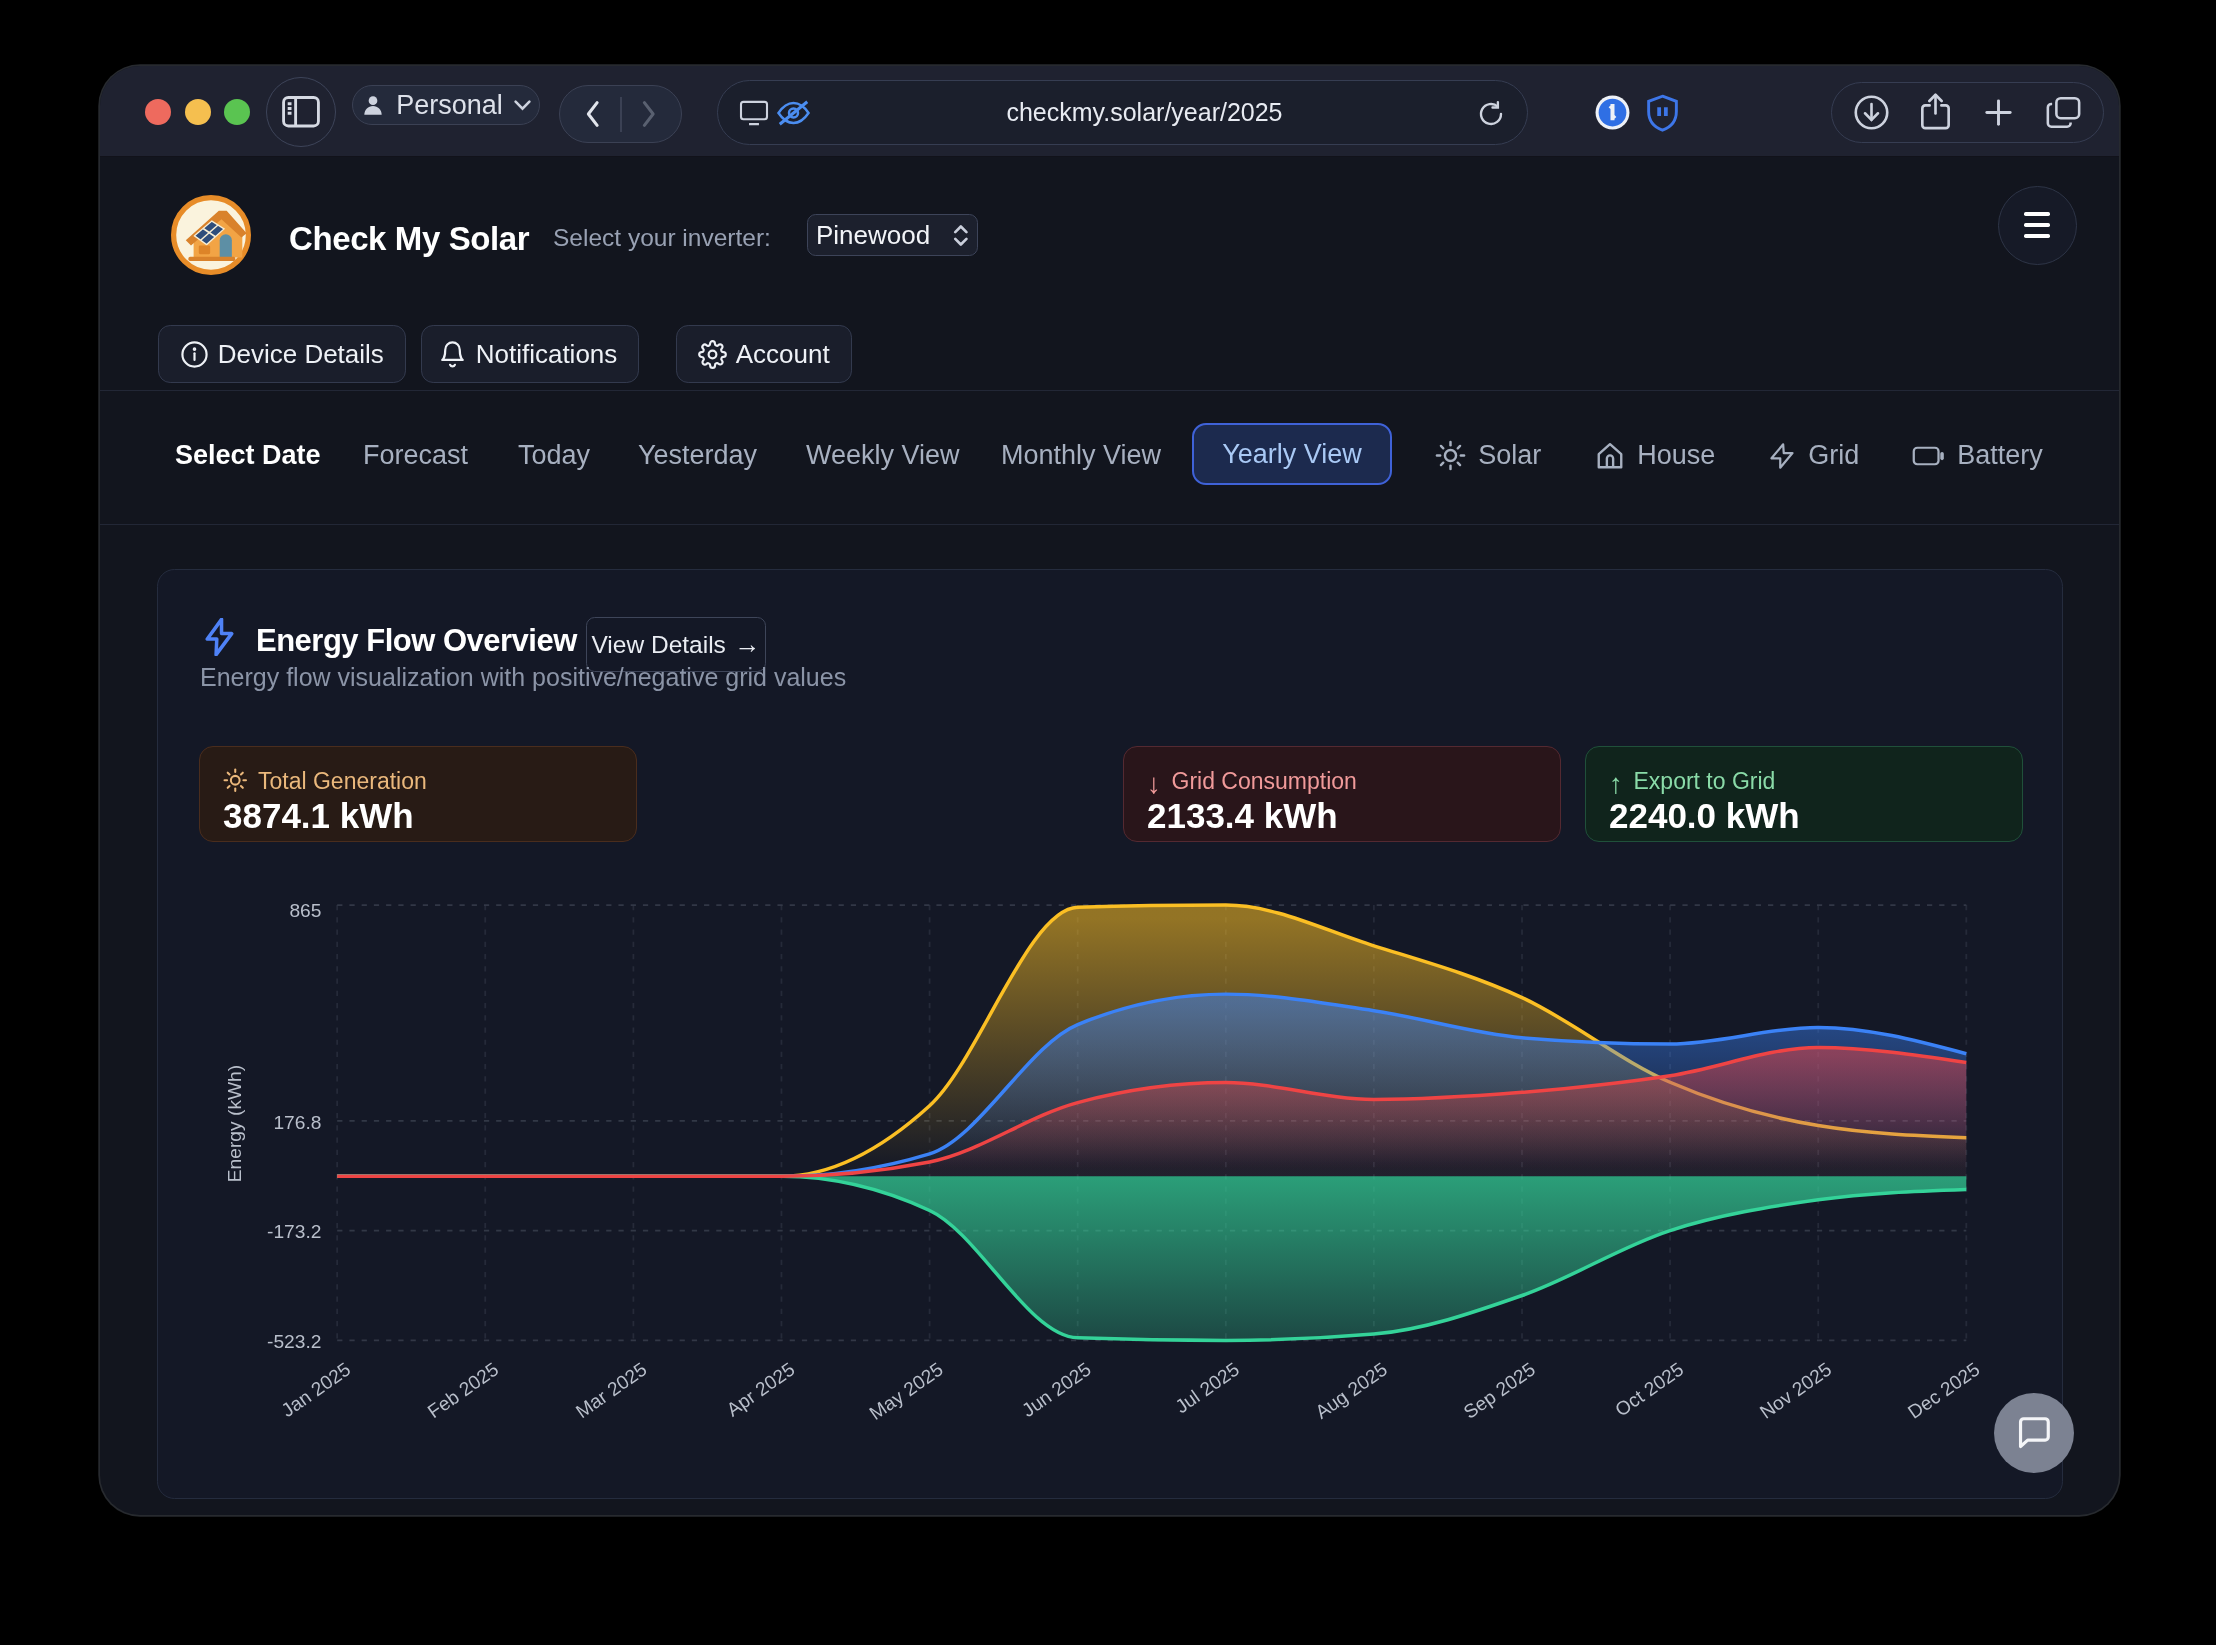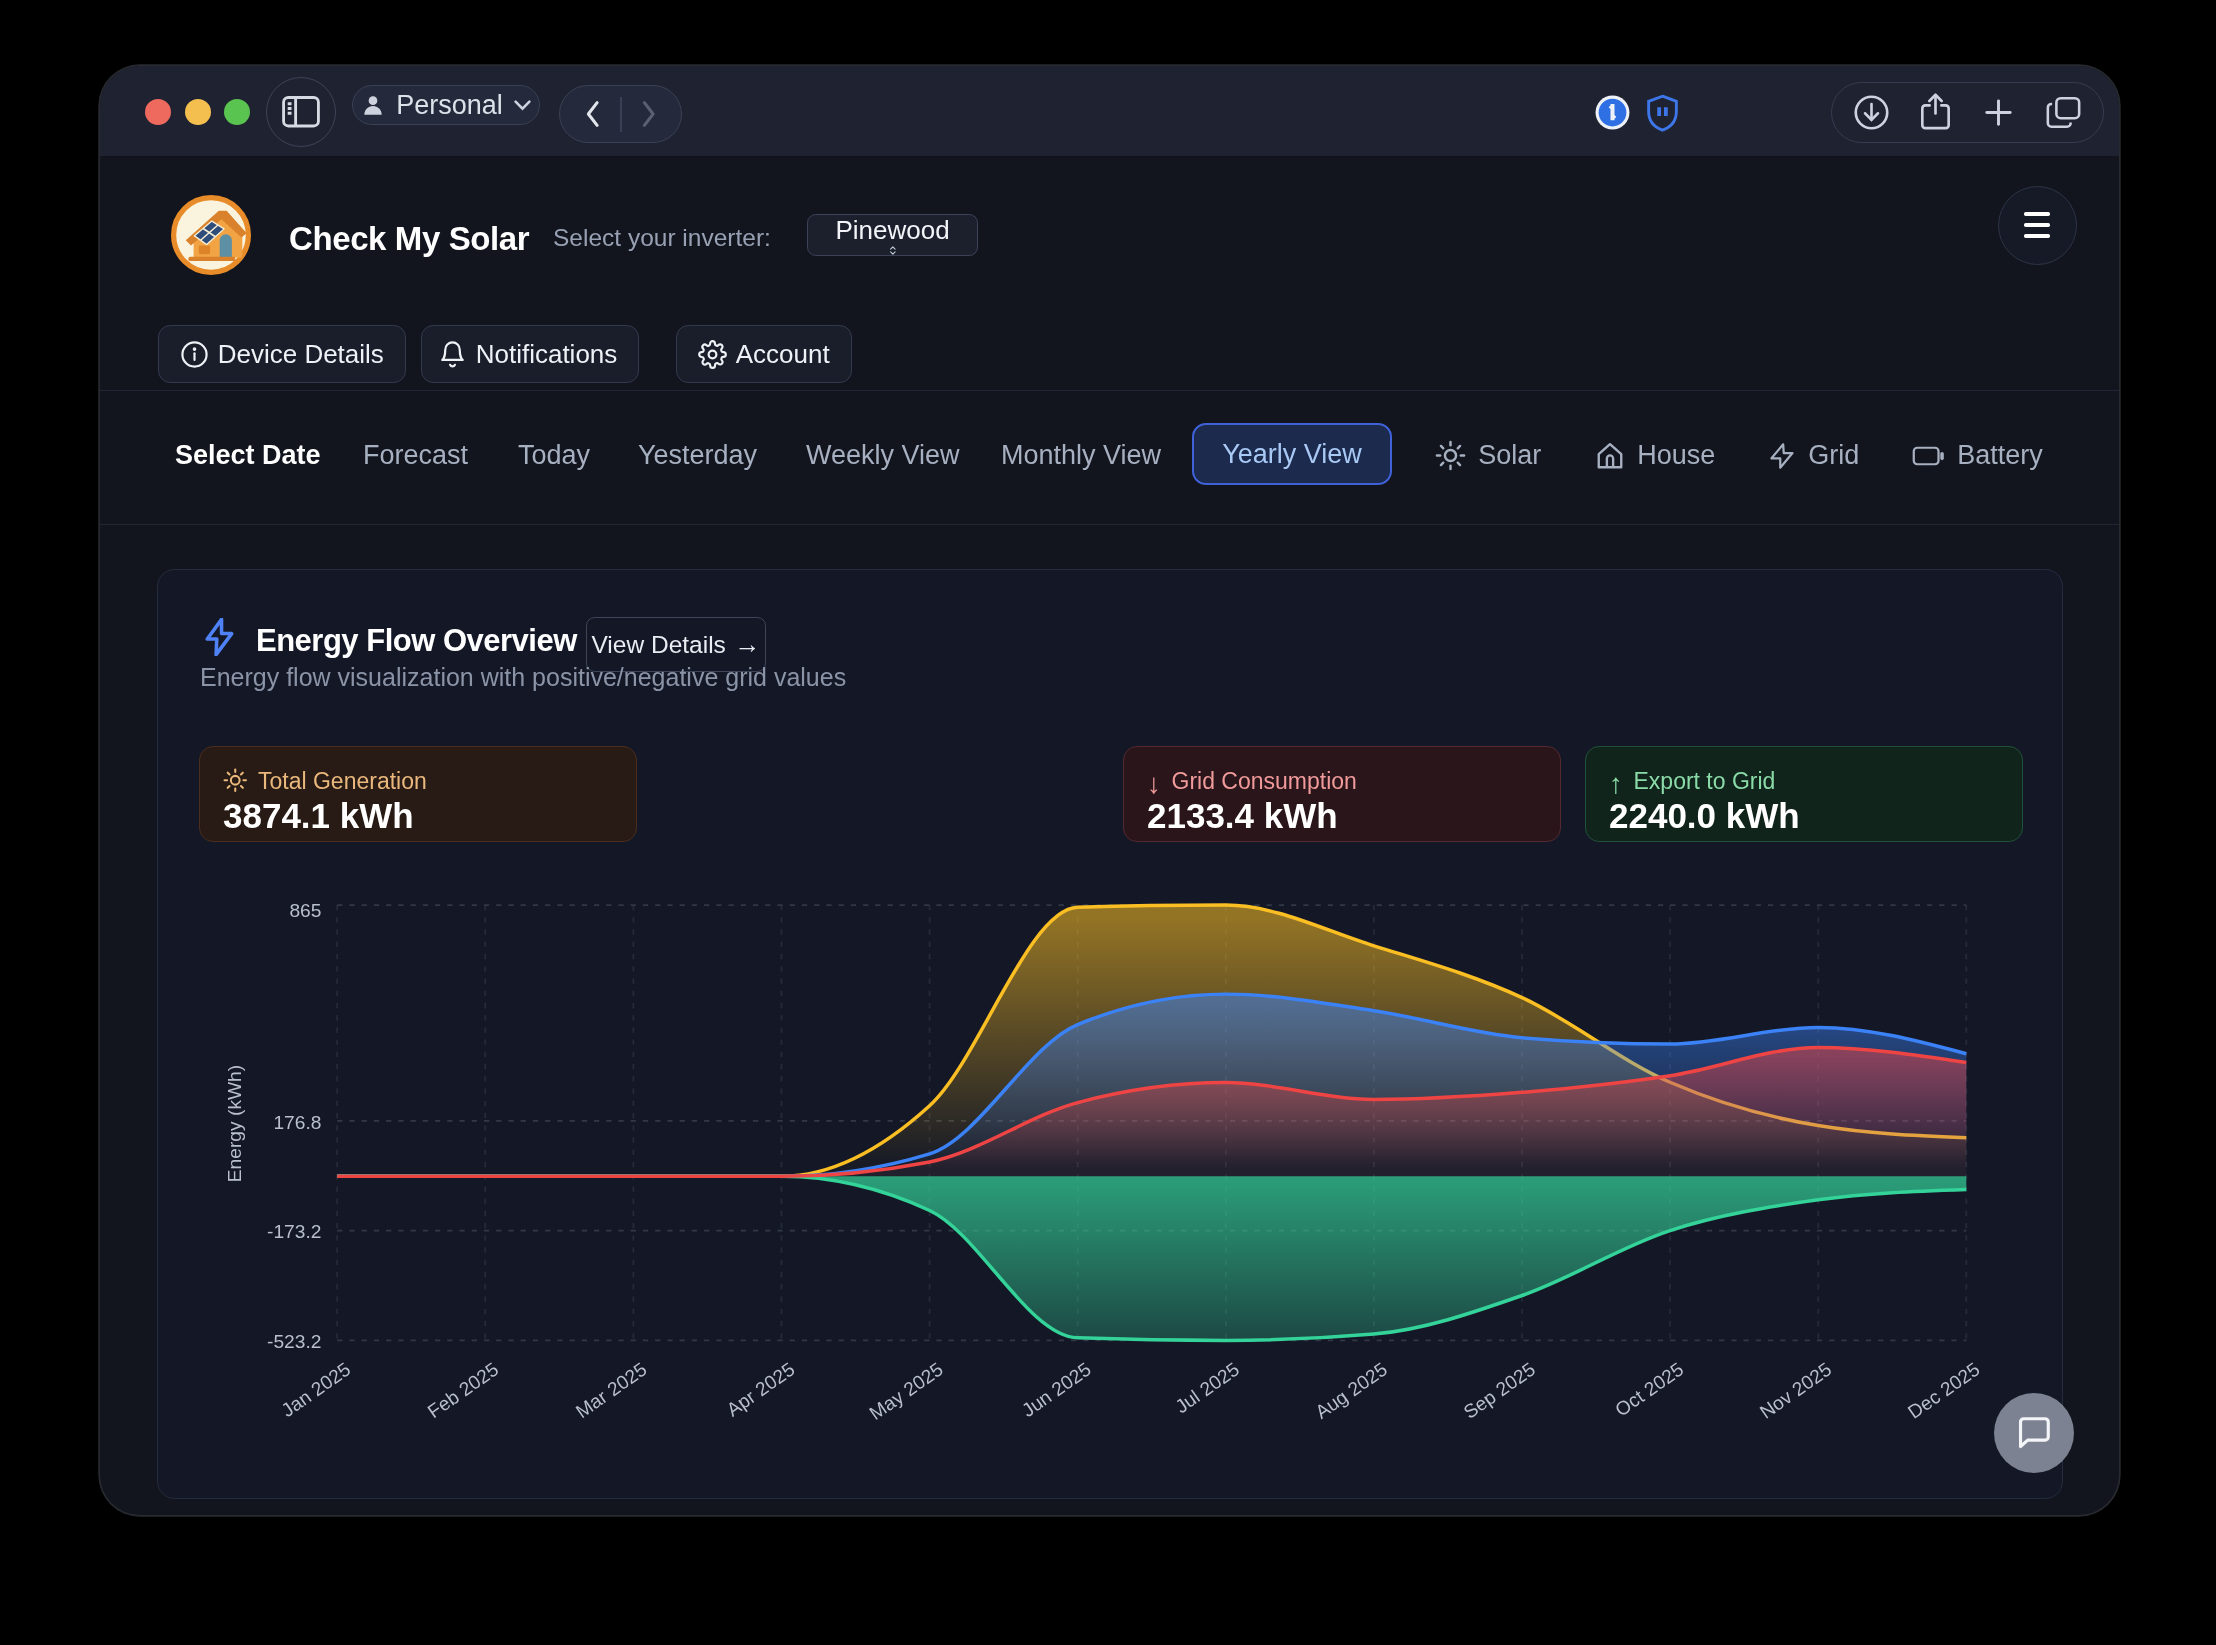--- a/index.html
+++ b/index.html
@@ -58,20 +58,36 @@
   </div>
   <div class="pill pillb" style="left:459px; top:19px; width:123px; height:58px;">
     <svg width="17.5" height="28" viewBox="0 0 20 32" fill="none" stroke="#e2e5ec" stroke-width="3.5" stroke-linecap="round" stroke-linejoin="round" style="margin-right:19px;">
         <polyline points="15,3 5,16 15,29"></polyline>
       </svg>
     <div style="width:1.7px; height:35px; background:#3b4154; position:absolute; left:60px; top:11.4px;"></div>
     <svg width="17.5" height="28" viewBox="0 0 20 32" fill="none" stroke="#596070" stroke-width="3.5" stroke-linecap="round" stroke-linejoin="round" style="margin-left:19px;">
         <polyline points="5,3 15,16 5,29"></polyline>
       </svg>
   </div>
+  <div class="pill pillb" style="left:617px; top:14px; width:811px; height:65px; background:#1b1f2c; border-color:#363d52;">
+    <svg width="30" height="26" viewBox="0 0 24 21" fill="none" stroke="#cdd2de" stroke-width="1.7" style="position:absolute; left:21px; top:19px;">
+      <rect x="1.5" y="1.5" width="21" height="14" rx="2"></rect>
+        <line x1="8" y1="19.5" x2="16" y2="19.5"></line>
+    </svg>
+    <svg width="35" height="28" viewBox="0 0 28 22" fill="none" stroke="#4b8df0" stroke-width="2" style="position:absolute; left:58px; top:18.3px;">
+      <path d="M2 11 C6 5, 10 3, 14 3 C18 3, 22 5, 26 11 C22 17, 18 19, 14 19 C10 19, 6 17, 2 11 Z"></path>
+      <circle cx="14" cy="11" r="3.6"></circle>
+      <line x1="3" y1="20" x2="25" y2="2" stroke-width="2.4"></line>
+    </svg>
+    <span style="font-size:25px; color:#e8ebf2; margin-left:44px;">checkmy.solar/year/2025</span>
+    <svg width="30" height="30" viewBox="0 0 24 24" fill="none" stroke="#cdd2de" stroke-width="1.9" stroke-linecap="round" style="position:absolute; right:21px; top:17.5px;">
+      <path d="M20 12 A8 8 0 1 1 17.5 6.2"></path>
+        <polyline points="17.5,2.5 17.5,6.8 13.2,6.8" fill="none"></polyline>
+    </svg>
+  </div>
   <div class="pill" style="left:1475px; top:14px; width:123px; height:65px; gap:14px;">
     <svg width="37" height="37" viewBox="0 0 24 24">
         <circle cx="12" cy="12" r="11" fill="#eef1f6"></circle>
         <circle cx="12" cy="12" r="9" fill="#2f6fe4"></circle>
         <path d="M10.7 6.5 h2.6 v7.2 l1.2 1.2 -1.2 1.2 v0.9 h-2.6 v-7.2 l-1.2-1.2 1.2-1.2 Z" fill="#eef1f6"></path>
       </svg>
     <svg width="35" height="38" viewBox="0 0 24 26" fill="none" stroke="#3d76e8" stroke-width="2">
         <path d="M12 1.5 L21.5 5 V12 C21.5 19 17 23 12 24.8 C7 23 2.5 19 2.5 12 V5 Z"></path>
         <line x1="9.7" y1="9" x2="9.7" y2="15" stroke-width="2.6"></line>
         <line x1="14.3" y1="9" x2="14.3" y2="15" stroke-width="2.6"></line>
@@ -107,21 +123,21 @@
           <line x1="37" y1="38.5" x2="51" y2="48"></line>
           <line x1="34" y1="52" x2="54" y2="34.5"></line>
         </g>
       <path d="M56 52 a7 7 0 0 1 14 0 V72 H56 Z" fill="#5d8fa5"></path>
       <rect x="32" y="58" width="13" height="10" rx="1.5" fill="#dd8428"></rect>
       <rect x="20" y="71" width="54" height="5" rx="2" fill="#d9822b"></rect>
     </g>
   </svg>
   <div class="hdr-title" style="left:189px; top:154px;">Check My Solar</div>
   <div class="abs" style="left:453px; top:158px; font-size:24.5px; color:#98a1b3;">Select your inverter:</div>
-  <div class="abs" style="left:707px; top:148px; width:171px; height:42px; background:#1c202d; border:1.7px solid #3d4459; border-radius:8.7px; display:flex; align-items:center; justify-content:space-between; padding:0 30px;flex-direction:column;">
+  <div class="abs" style="left:707px; top:148px; width:171px; height:42px; background:#1c202d; border:1.7px solid #3d4459; border-radius:8.7px; display:flex; align-items:center; justify-content:space-between; padding:0 8px;">
     <span style="color:#f2f4f8; font-size:26px;">Pinewood</span>
     <svg width="15.7" height="23" viewBox="0 0 14 20" fill="none" stroke="#c9cedb" stroke-width="2.4" stroke-linecap="round" stroke-linejoin="round">
         <polyline points="2,7 7,2 12,7"></polyline>
         <polyline points="2,13 7,18 12,13"></polyline>
       </svg>
   </div>
   <div class="abs" style="left:1898px; top:120px; width:79px; height:79px; border:1.7px solid #2e3547; border-radius:50%; background:#161a27;">
     <div style="position:absolute; left:25px; top:24.5px; width:26px; height:4.4px; background:#fff; border-radius:1.7px;"></div>
     <div style="position:absolute; left:25px; top:36px; width:26px; height:4.4px; background:#fff; border-radius:1.7px;"></div>
     <div style="position:absolute; left:25px; top:47px; width:26px; height:4.4px; background:#fff; border-radius:1.7px;"></div>

